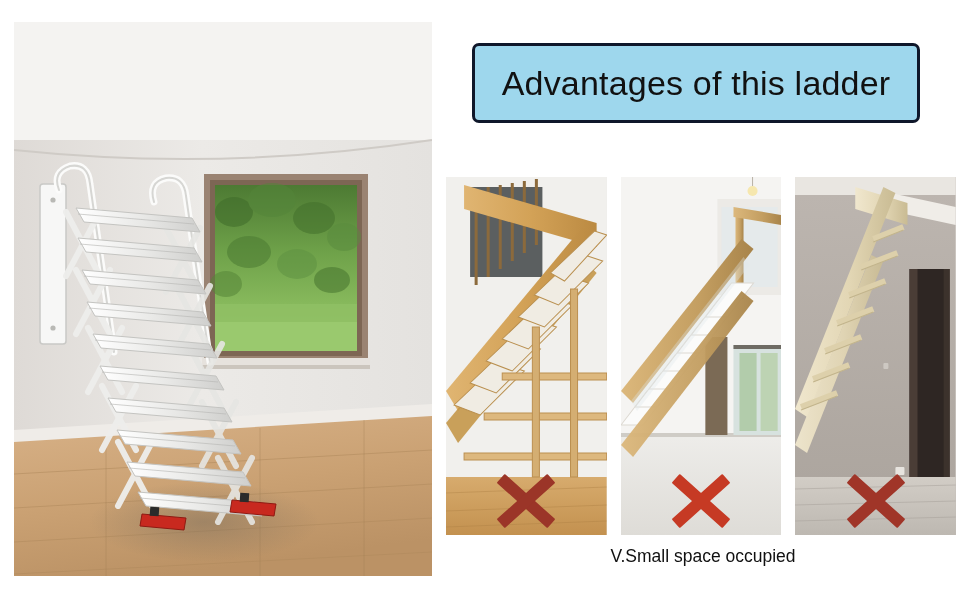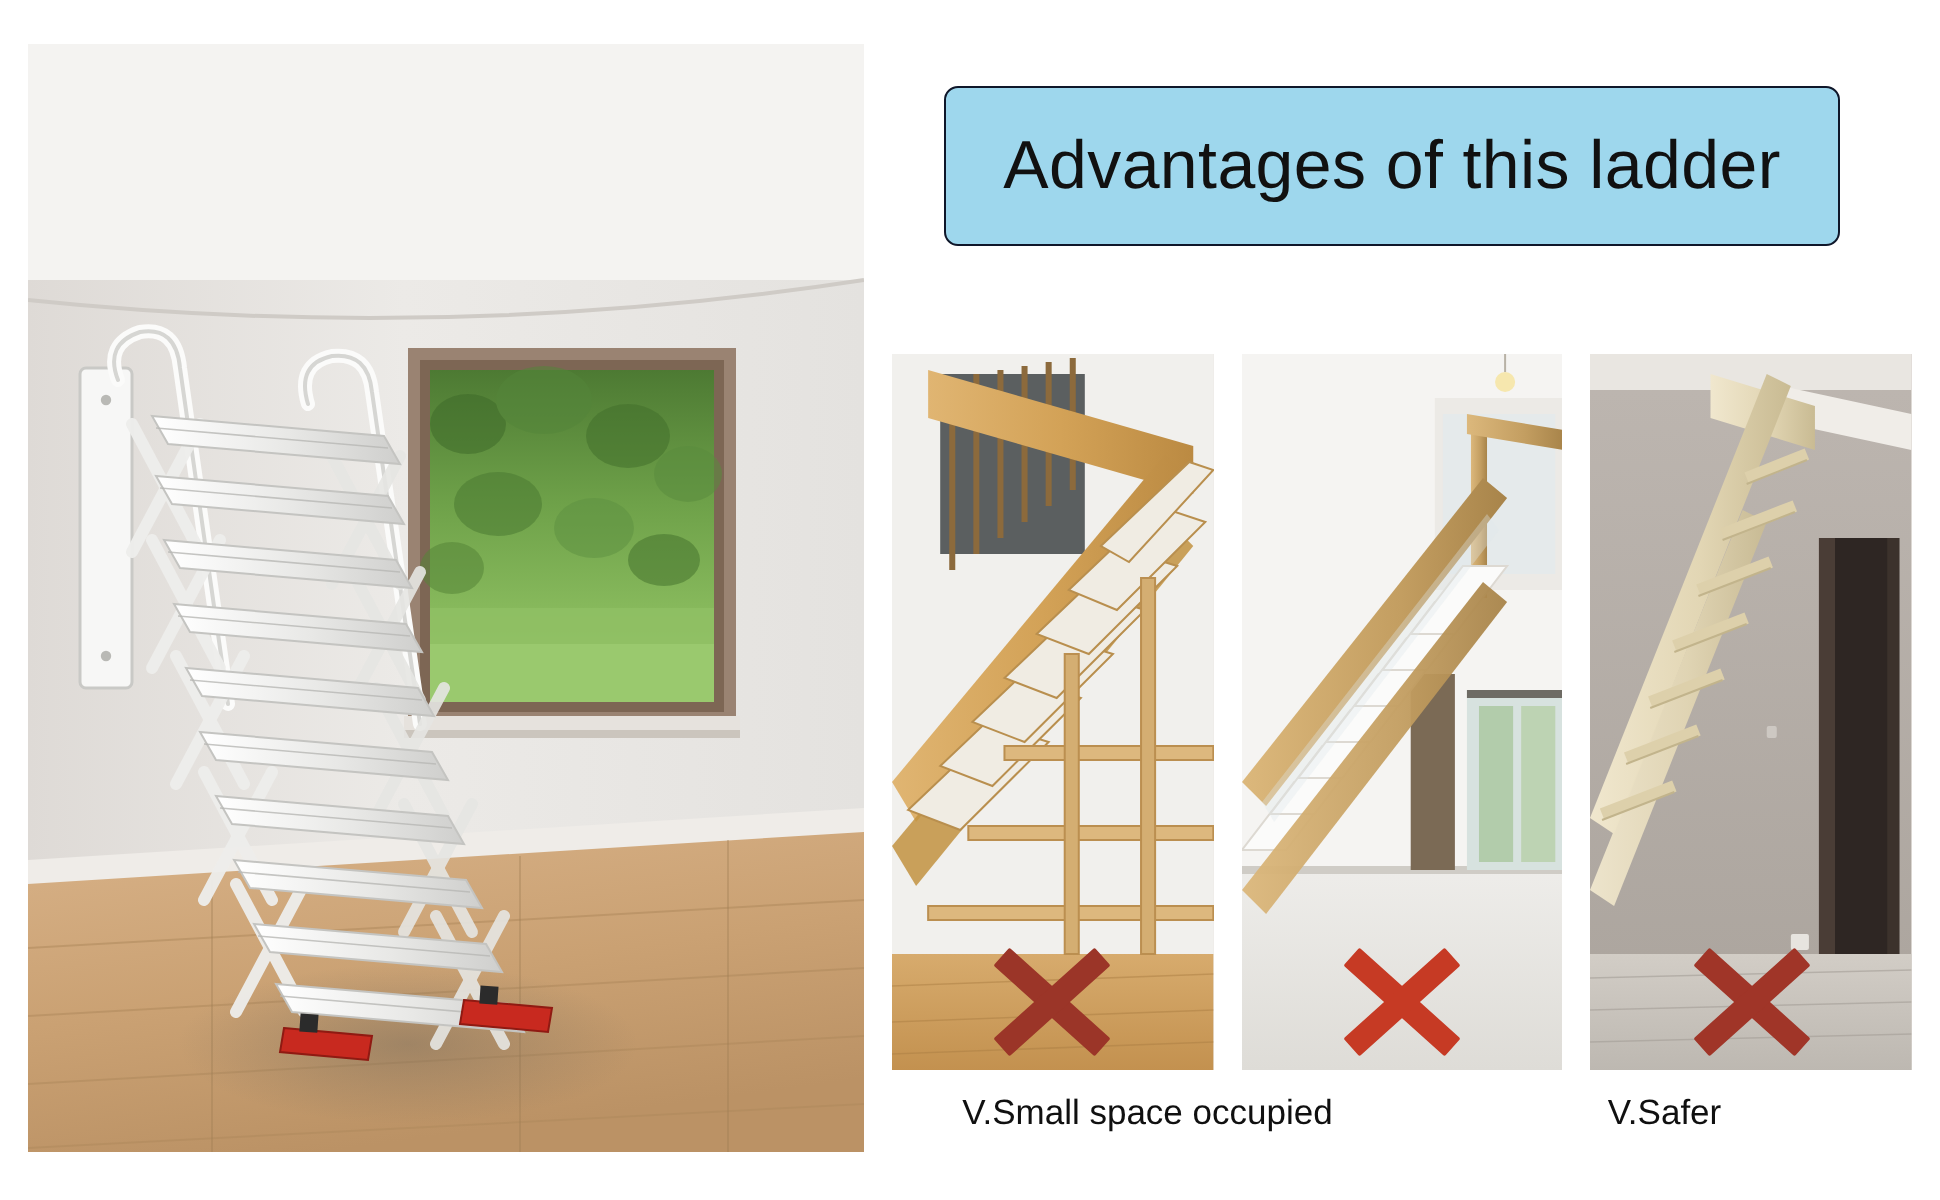--- a/index.html
+++ b/index.html
@@ -38,21 +38,21 @@
   }
 
   
   .banner {
     position: absolute;
     left: 26px;
     top: 21px;
     width: 448px;
     height: 80px;
     background: #9ed7ed;
-    border: 1px solid #0f172a;
+    border: 3px solid #0f172a;
     border-radius: 7px;
     box-sizing: border-box;
     display: flex;
     align-items: center;
     justify-content: center;
   }
   .banner-title {
     font-size: 34px;
     color: #111111;
     letter-spacing: 0.2px;
@@ -464,16 +464,15 @@
       </svg>
       <div class="x-mark">
         <span class="a" style="background:#a03528"></span>
         <span class="b" style="background:#a03528"></span>
       </div>
     </div>
   </div>
 
   <div class="caption-row">
     <div class="caption">V.Small space occupied</div>
-    <div class="caption">V.Safer</div>
   </div>
 
 </div>
 
 </body></html>

